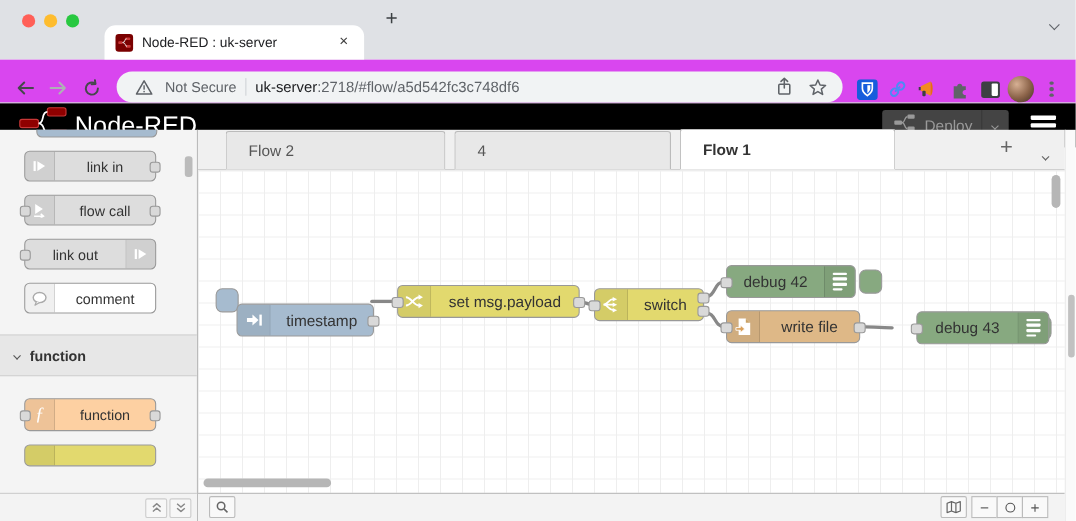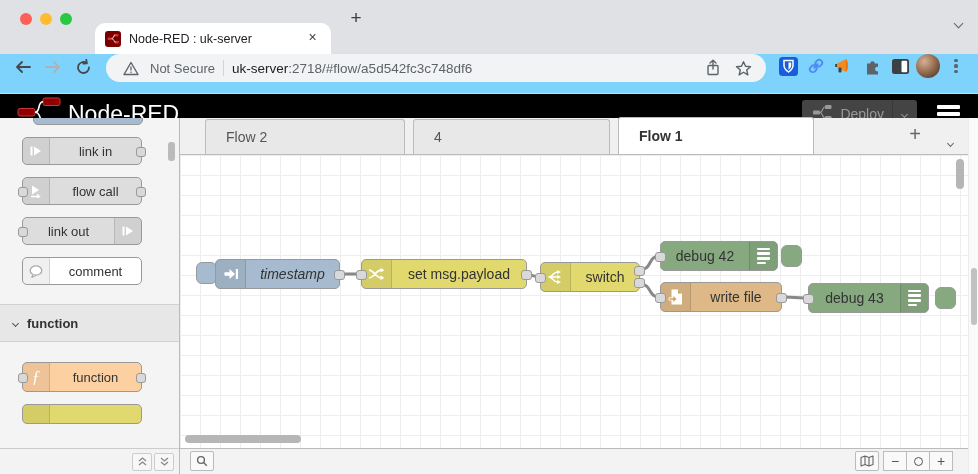--- a/index.html
+++ b/index.html
@@ -14,21 +14,21 @@
   .btab { position:absolute; left:95px; bottom:0; width:236px; height:31px; background:#fff; border-radius:10px 10px 0 0; display:flex; align-items:center; padding:0 10px; gap:8px; }
   .favicon { width:16px; height:16px; border-radius:3px; background:#7a0000; flex:0 0 auto; display:flex; align-items:center; justify-content:center; }
   .btab-title { font-size:12.5px; color:#202124; flex:1; white-space:nowrap; overflow:hidden; }
   .btab-close { width:17px; height:17px; font-size:14px; line-height:15px; color:#444; text-align:center; border-radius:50%; cursor:default; }
   .newtab-btn { position:absolute; left:346px; top:9px; width:20px; height:20px; color:#3c4043; font-size:19px; line-height:18px; text-align:center; }
   .tb-chev { position:absolute; right:16px; top:13px; }
   .chev { display:inline-block; width:7px; height:7px; border-right:1.8px solid #5f6368; border-bottom:1.8px solid #5f6368; transform:rotate(45deg); }
   .chev.small { width:5px; height:5px; }
 
   
-  .toolbar { height:40px; background:#7dd3fc; border-bottom:1px solid #d5d8dc; display:flex; align-items:flex-start; padding:0 10px; gap:4px; }
+  .toolbar { height:40px; background:#d946ef; border-bottom:1px solid #d5d8dc; display:flex; align-items:flex-end; padding:0 10px; gap:4px; }
   .nav-btn { width:26px; height:26px; display:flex; align-items:center; justify-content:center; flex:0 0 auto; }
   .omnibox { flex:1; min-width:0; height:28px; background:#f1f3f4; border-radius:14px; display:flex; align-items:center; padding:0 12px 0 14px; gap:8px; margin:0 6px; }
   .sec-label { font-size:13px; color:#5f6368; white-space:nowrap; }
   .omni-sep { width:1px; height:16px; background:#d0d3d7; flex:0 0 auto; }
   .url { flex:1; min-width:0; font-size:13.5px; white-space:nowrap; overflow:hidden; }
   .url .host { color:#202124; } .url .path { color:#5f6368; }
   .omni-ico { flex:0 0 auto; display:flex; align-items:center; justify-content:center; width:22px; height:22px; }
   .ext { flex:0 0 auto; width:24px; height:24px; display:flex; align-items:center; justify-content:center; }
   .avatar { width:24px; height:24px; border-radius:50%; background:radial-gradient(circle at 35% 32%, #d7b094, #8a6248 55%, #46322a 95%); }
   .dots { display:flex; flex-direction:column; gap:2.5px; align-items:center; }
@@ -87,28 +87,28 @@
   .flabel { position:absolute; top:0; bottom:0; left:0; right:0; display:flex; align-items:center; justify-content:center; white-space:nowrap; }
   .flabel.icon-l { left:30px; } .flabel.icon-r { right:28px; }
   .fnode.debug .flabel { }
   .ficon { position:absolute; top:0; bottom:0; width:30px; background:rgba(0,0,0,0.06); display:flex; align-items:center; justify-content:center; }
   .ficon.left { left:0; border-right:1px solid rgba(0,0,0,0.12); border-radius:4px 0 0 4px; }
   .ficon.right { right:0; width:28px; border-left:1px solid rgba(0,0,0,0.12); border-radius:0 4px 4px 0; }
   .fport { position:absolute; width:11px; height:10px; background:#d9d9d9; border:1px solid #999; border-radius:3px; z-index:3; }
   .fport.in { left:-6px; top:10px; } .fport.out { right:-6px; top:10px; }
   .fport.out1 { right:-6px; top:3px; } .fport.out2 { right:-6px; bottom:3px; }
   .side-btn { position:absolute; width:21px; height:22px; border:1px solid #999; border-radius:6px; z-index:1; }
-  .n-inject { left:35px; top:104px; width:125px; background:#a6bbcf;font-style:italic; }
+  .n-inject { left:35px; top:121px; width:125px; background:#a6bbcf; }
   .inject-btn { left:16px; top:107px; background:#a6bbcf; }
   .n-change { left:181px; top:104px; width:166px; background:#e2d96e; }
   .n-switch { left:360px; top:107px; width:100px; background:#e2d96e; }
   .n-debug42 { left:480px; top:86px; width:118px; background:#87a980; }
   .debug42-btn { left:601px; top:90px; background:#87a980; }
   .n-file { left:480px; top:127px; width:122px; background:#deb887; }
-  .n-debug43 { left:628px; top:128px; width:121px; background:#87a980; }
+  .n-debug43 { left:653px; top:128px; width:121px; background:#87a980; }
   .debug43-btn { left:755px; top:132px; background:#87a980; }
   .dbg-lines { display:flex; flex-direction:column; gap:2px; }
   .dbg-lines i { width:13px; height:2.6px; background:#fff; border-radius:1px; }
   .dbg-lines i:last-child { width:9px; align-self:flex-start; }
   .fn-glyph { color:#fff; font-size:17px; font-style:italic; font-family:"Liberation Serif", serif; }
   .h-scroll { position:absolute; left:5px; bottom:5px; width:116px; height:8px; background:#b6b6b6; border-radius:4px; z-index:4; }
   .v-scroll { position:absolute; right:4px; top:4px; width:8px; height:30px; background:#b6b6b6; border-radius:4px; z-index:4; }
 
   .editor-footer { height:26px; flex:0 0 auto; background:#f3f3f3; border-top:1px solid #bbb; position:relative; }
   .ef-btn { width:24px; height:20px; border:1px solid #bbb; background:#f9f9f9; border-radius:2px; display:flex; align-items:center; justify-content:center; color:#555; font-size:14px; }

